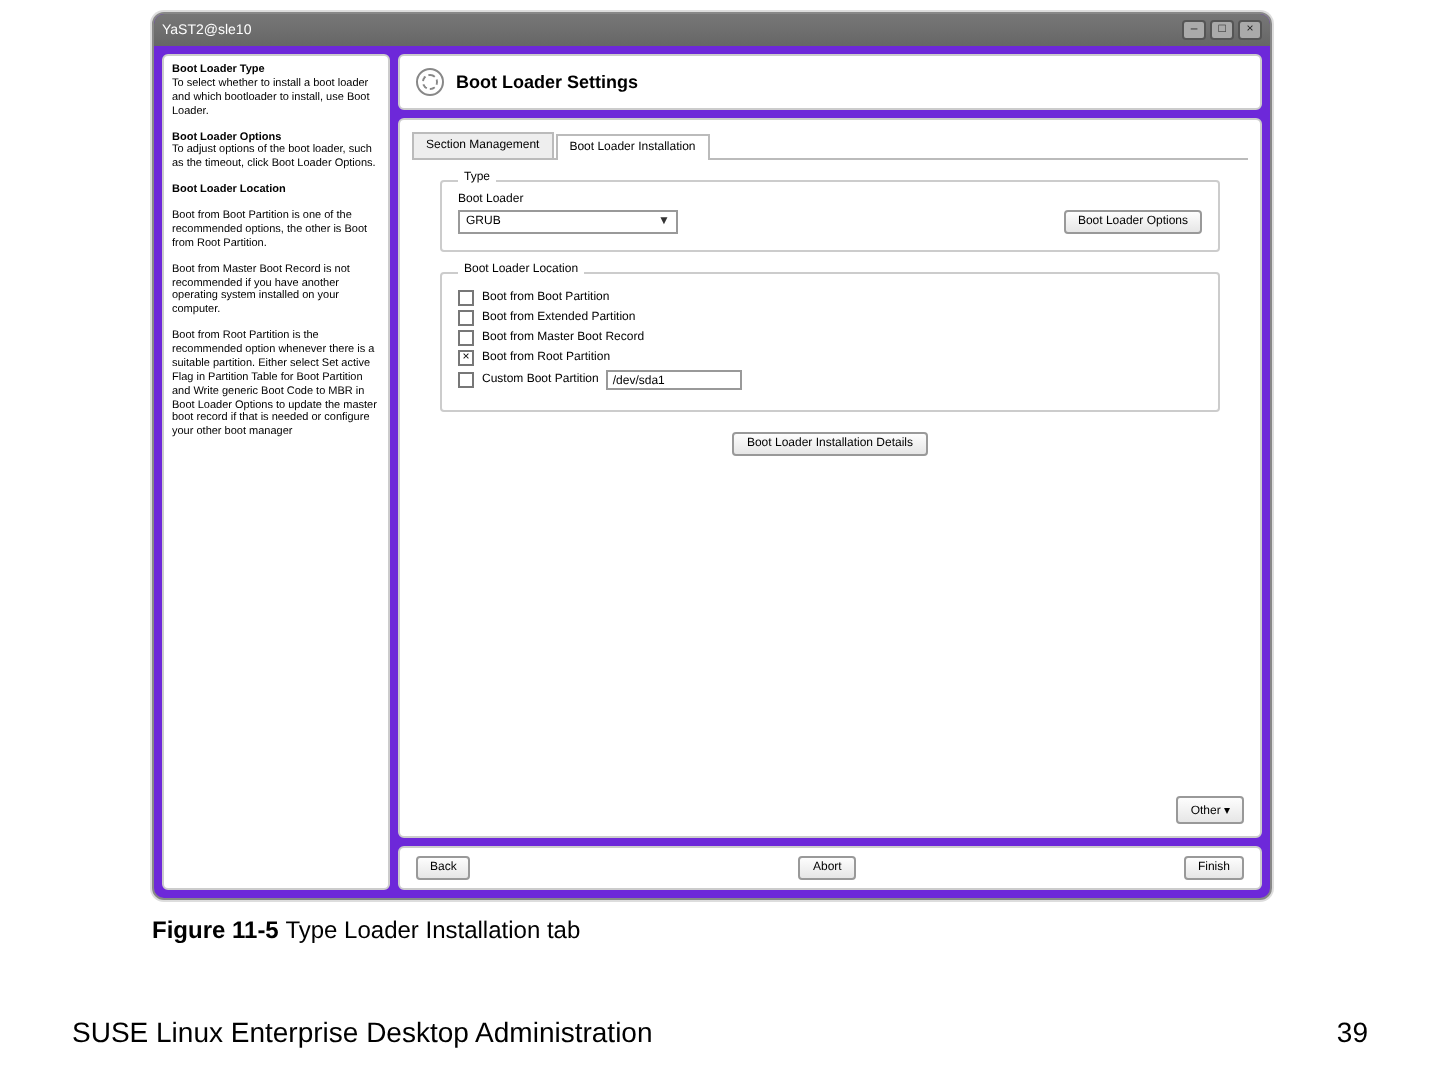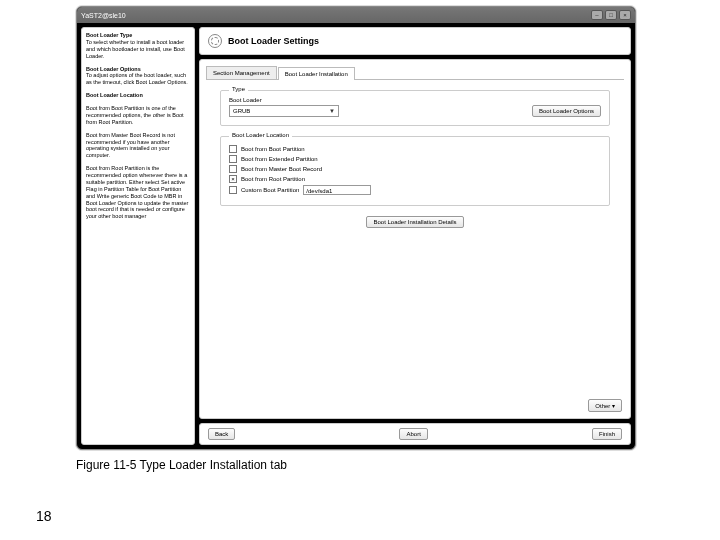--- a/index.html
+++ b/index.html
@@ -1,18 +1,18 @@
 <!DOCTYPE html>
 <html><head>
 <meta charset="utf-8">
 <style>
   * { box-sizing: border-box; margin: 0; padding: 0; font-family: Arial, sans-serif; }
   body { width: 720px; height: 540px; background: #fff; position: relative; }
   .stage { padding: 6px 42px 0 76px; }
-  .window { width: 560px; height: 444px; border: 1px solid #888; border-radius: 6px; background: #000000; overflow: hidden; box-shadow: 0 0 0 1px #ddd; }
+  .window { width: 560px; height: 444px; border: 1px solid #888; border-radius: 6px; background: #6d28d9; overflow: hidden; box-shadow: 0 0 0 1px #ddd; }
   .titlebar { height: 16px; background: linear-gradient(#777,#666); display:flex; align-items:center; justify-content:space-between; color:#fff; font-size:7px; padding:0 4px; }
   .tbtns { display:flex; gap:2px; }
   .tbtn { width:12px; height:10px; background:#aaa; border:1px solid #555; border-radius:2px; font-size:6px; line-height:8px; text-align:center; color:#222; }
   .winbody { display:flex; height: calc(100% - 16px); padding:4px; gap:4px; }
   .side { width:114px; background:#fff; border:1px solid #ccc; border-radius:3px; padding:4px; font-size:5.5px; line-height:1.25; overflow:hidden; }
   .side b { font-weight:bold; }
   .side .blk { margin-bottom:6px; }
   .main { flex:1; display:flex; flex-direction:column; gap:4px; }
   .header { background:#fff; border:1px solid #ccc; border-radius:3px; padding:6px 8px; display:flex; align-items:center; gap:6px; }
   .gear { width:14px; height:14px; border:1px solid #888; border-radius:50%; position:relative; }
@@ -28,21 +28,21 @@
   .sel { width:110px; height:12px; border:1px solid #999; background:#fff; font-size:6px; display:flex; align-items:center; justify-content:space-between; padding:0 3px; }
   .arrow { font-size:6px; color:#333; }
   .btn { border:1px solid #999; background:linear-gradient(#fdfdfd,#e6e6e6); padding:2px 6px; font-size:6px; border-radius:2px; }
   .fieldset.type .row1 { display:flex; justify-content:space-between; align-items:flex-end; }
   .chk { display:flex; align-items:center; gap:4px; font-size:6px; margin:2px 0; }
   .box { width:8px; height:8px; border:1px solid #777; background:#fff; display:flex; align-items:center; justify-content:center; font-size:6px; line-height:1; }
   .input { border:1px solid #999; background:#fff; width:68px; height:10px; font-size:6px; padding:0 2px; line-height:10px; }
   .detailsrow { text-align:center; margin-top:8px; }
   .footer { background:#fff; border:1px solid #ccc; border-radius:3px; padding:4px 8px; display:flex; justify-content:space-between; }
   .caption { margin: 8px 0 0 76px; font-size:12px; }
-  .caption b { font-weight:normal; }
+  .caption b { font-weight:bold; }
   .foot { position:absolute; bottom:16px; left:36px; right:36px; display:flex; justify-content:space-between; font-size:14px; }
 </style>
 </head>
 <body>
 
 <div class="stage">
   <div class="window">
     <div class="titlebar">
       <span>YaST2@sle10</span>
       <div class="tbtns">
@@ -126,14 +126,15 @@
       </div>
     </div>
   </div>
 </div>
 
 <div class="caption">
   <b>Figure 11-5 </b><span>Type Loader Installation tab</span>
 </div>
 
 <div class="foot">
-  <span>18</span>
+  <span>SUSE Linux Enterprise Desktop Administration</span>
+  <span>39</span>
 </div>
 
 </body></html>

